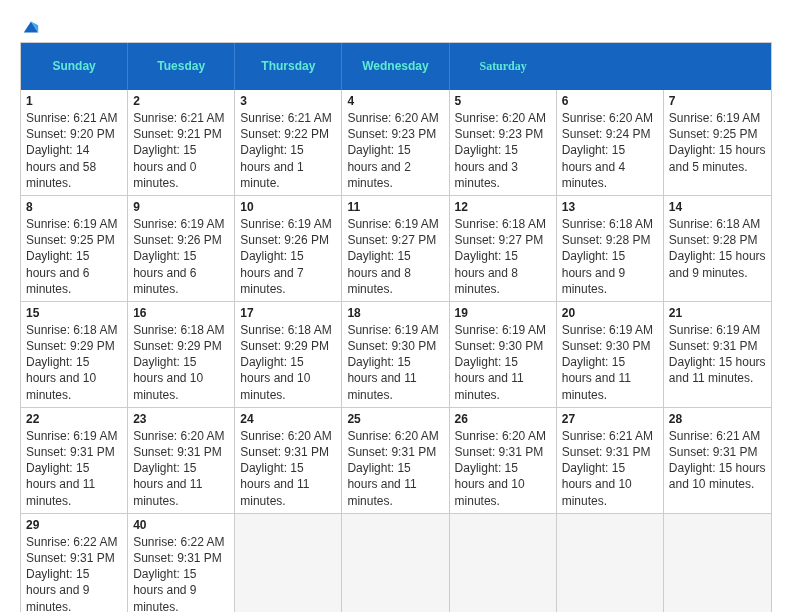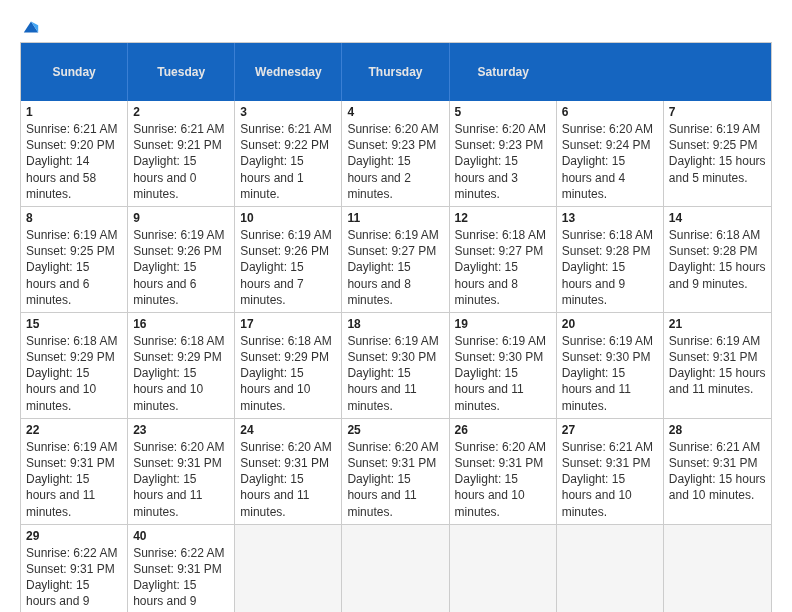--- a/index.html
+++ b/index.html
@@ -60,29 +60,30 @@
       display: flex;
       flex-direction: column;
       border: 1px solid #ccc;
     }
     .calendar-header {
       display: grid;
       grid-template-columns: repeat(7, 1fr);
       background: #1565c0;
     }
     .calendar-header .day-name {
-      color: #e5e5e5;
+      color: #5eead4;
       font-size: 12px;
       font-weight: bold;
       text-align: center;
-      padding: 22px 4px;
+      padding: 16px 4px;
       border-right: 1px solid #3a7fd4;
     }
     .calendar-header .day-name:last-child {
       border-right: none;
+      font-family: Liberation Serif, serif;
     }
     .calendar-body {
       flex: 1;
       display: flex;
       flex-direction: column;
     }
     .calendar-row {
       display: grid;
       grid-template-columns: repeat(7, 1fr);
       flex: 1;
@@ -138,22 +139,22 @@
     <div class="title-section">
       <div class="month-title"></div>
       <div class="location-title"></div>
     </div>
   </div>
 
   <div class="calendar">
     <div class="calendar-header">
     <div class="day-name">Sunday</div>
         <div class="day-name">Tuesday</div>
+        <div class="day-name">Thursday</div>
         <div class="day-name">Wednesday</div>
-        <div class="day-name">Thursday</div>
         <div class="day-name">Saturday</div>
       </div>
     <div class="calendar-body">
     <div class="calendar-row">
           <div class="calendar-cell">
             <span class="day-num">1</span>
             <div class="cell-text">Sunrise: 6:21 AM<br>Sunset: 9:20 PM<br>Daylight: 14 hours and 58 minutes.</div>
           </div>
           <div class="calendar-cell">
             <span class="day-num">2</span>

